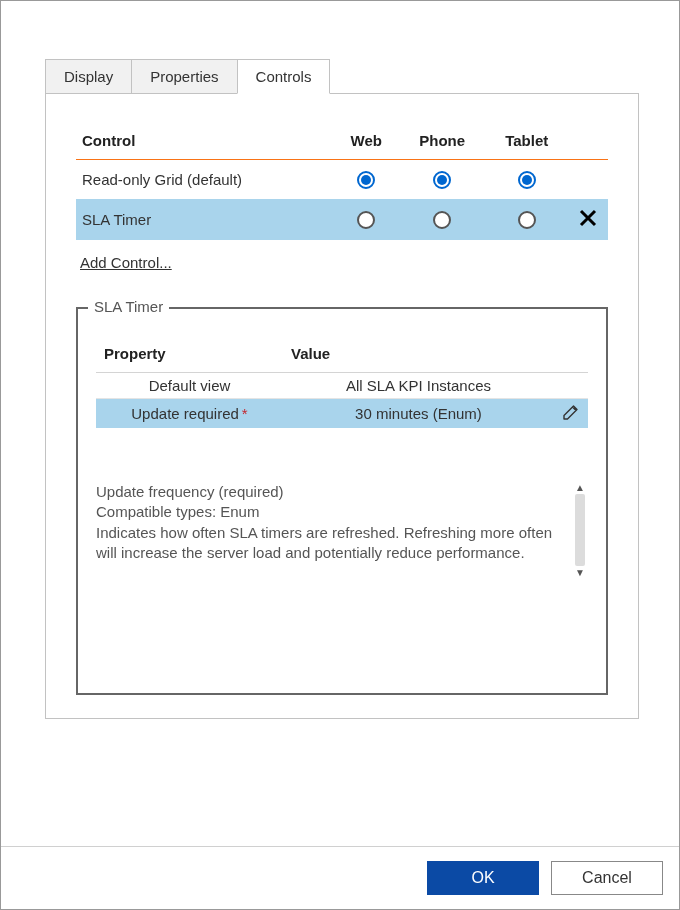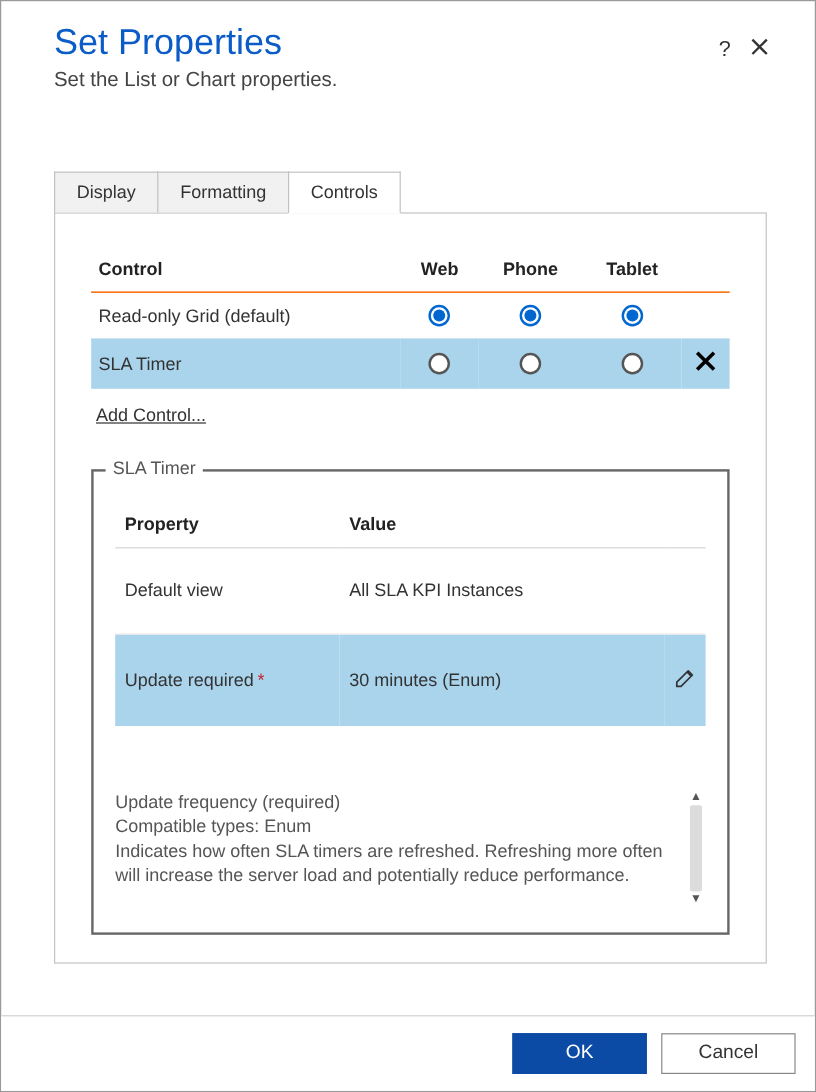--- a/index.html
+++ b/index.html
@@ -157,22 +157,23 @@
     font-size: 15px;
   }
   .prop-table th {
     text-align: left;
     font-weight: 700;
     padding: 8px 8px 10px 8px;
     border-bottom: 1px solid #d4d4d4;
     color: #222;
   }
   .prop-table td {
-    padding: 27px 8px;
-    color: #333;
+    padding: 4px 8px;
+    color: #333;
+    text-align: center;
   }
   .prop-table tr.sep td { border-top: 1px solid #e4e4e4; }
   .prop-table tr.selected td { background: #a9d4ec; }
   .req-star { color: #c4262e; margin-left: 3px; }
   .pencil { text-align: right; }
   .pencil svg { width: 18px; height: 18px; }
   .val-col { color: #555; }
 
   .desc-area {
     margin-top: 54px;
@@ -230,40 +231,26 @@
     background: #0b4aa5;
     color: #fff;
     border-color: #0b4aa5;
   }
 </style>
 </head>
 <body>
 
 <div class="dialog">
 
-  <div class="header">
-    <div class="header-text">
-      <h1 class="title">Set Properties</h1>
-      <p class="subtitle">Set the List or Chart properties.</p>
-    </div>
-    <div class="header-icons">
-      <span class="icon-btn">?</span>
-      <span class="icon-btn close-icon">
-        <svg viewBox="0 0 16 16">
-            <path d="M2 2 L14 14 M14 2 L2 14" stroke="#333" stroke-width="2" fill="none"></path>
-          </svg>
-      </span>
-    </div>
-  </div>
 
   <div class="body">
 
     <div class="tabs">
       <div class="tab">Display</div>
-      <div class="tab">Formatting</div>
+      <div class="tab">Properties</div>
       <div class="tab active">Controls</div>
     </div>
 
     <div class="tab-panel">
 
       <table class="controls-table">
         <thead>
           <tr>
             <th>Control</th>
             <th class="center">Web</th>

